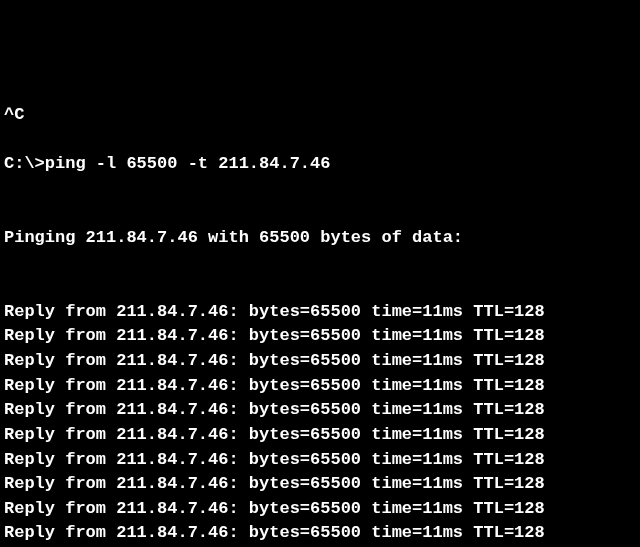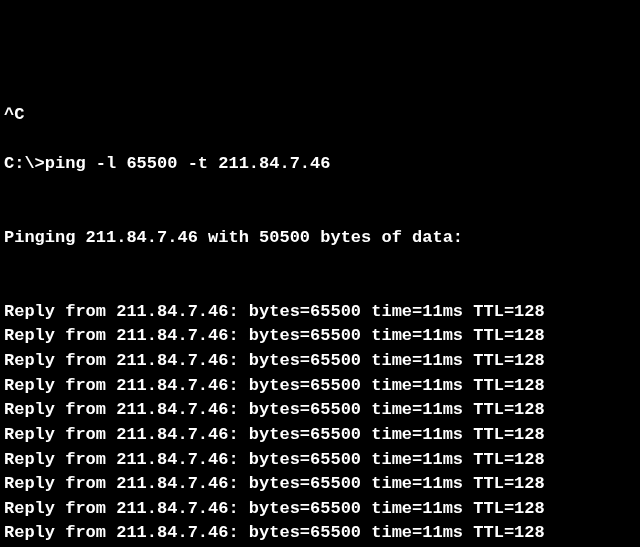--- a/index.html
+++ b/index.html
@@ -25,21 +25,21 @@
     }
   </style>
 </head>
 <body>
 
 
 
 <div class="line">^C</div>
 <div class="line">C:\&gt;ping -l 65500 -t 211.84.7.46</div>
 <div class="line"></div>
-<div class="line">Pinging 211.84.7.46 with 50500 bytes of data:</div>
+<div class="line">Pinging 211.84.7.46 with 65500 bytes of data:</div>
 <div class="line"></div>
 <div id="replies-container"><div class="line">Reply from 211.84.7.46: bytes=65500 time=11ms TTL=128</div><div class="line">Reply from 211.84.7.46: bytes=65500 time=11ms TTL=128</div><div class="line">Reply from 211.84.7.46: bytes=65500 time=11ms TTL=128</div><div class="line">Reply from 211.84.7.46: bytes=65500 time=11ms TTL=128</div><div class="line">Reply from 211.84.7.46: bytes=65500 time=11ms TTL=128</div><div class="line">Reply from 211.84.7.46: bytes=65500 time=11ms TTL=128</div><div class="line">Reply from 211.84.7.46: bytes=65500 time=11ms TTL=128</div><div class="line">Reply from 211.84.7.46: bytes=65500 time=11ms TTL=128</div><div class="line">Reply from 211.84.7.46: bytes=65500 time=11ms TTL=128</div><div class="line">Reply from 211.84.7.46: bytes=65500 time=11ms TTL=128</div><div class="line">Reply from 211.84.7.46: bytes=65500 time=11ms TTL=128</div></div>
 <div class="line"></div>
 
 
 
 
 
 
 

